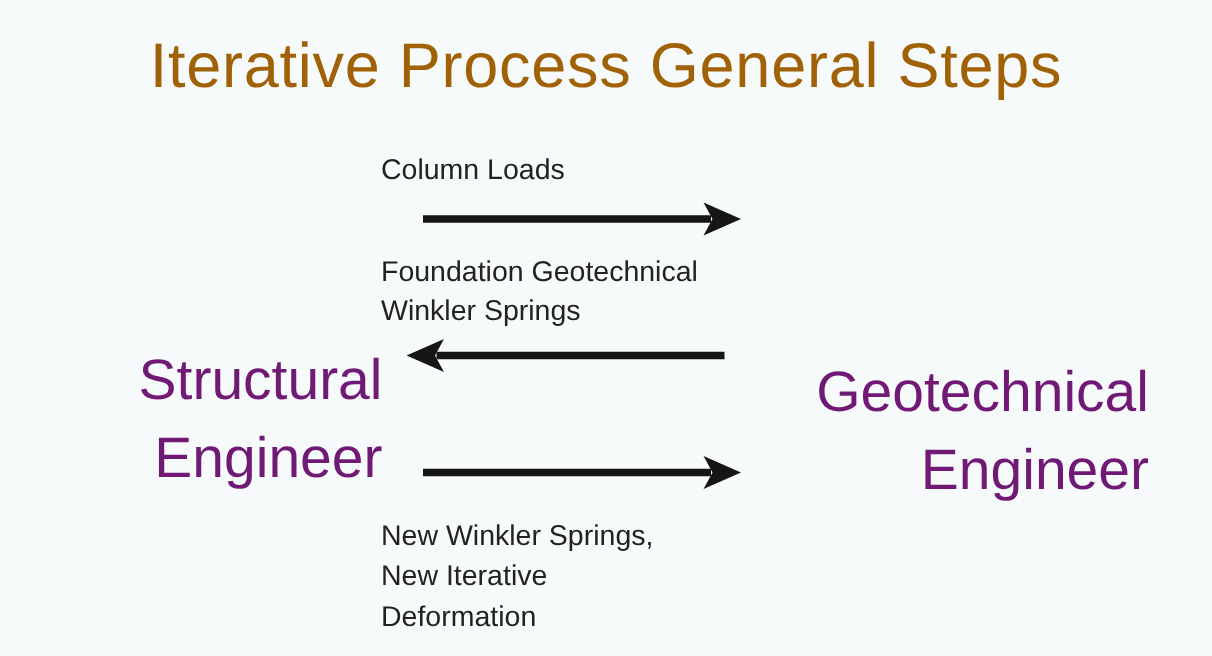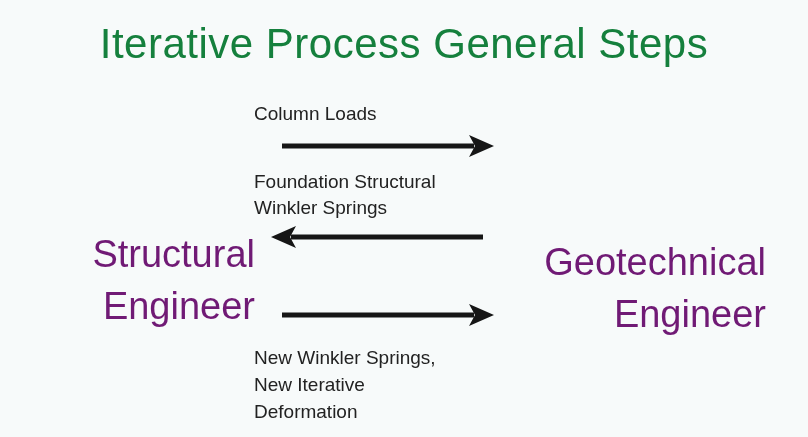--- a/index.html
+++ b/index.html
@@ -18,21 +18,21 @@
   }
   .title {
     position: absolute;
     top: 20px;
     left: 0;
     width: 808px;
     text-align: center;
     font-size: 42px;
     font-weight: 400;
     letter-spacing: 0.5px;
-    color: #15803d;
+    color: #a16207;
     white-space: nowrap;
   }
   .actor {
     position: absolute;
     text-align: right;
     font-size: 38px;
     line-height: 52px;
     font-weight: 400;
     color: #701a75;
   }
@@ -89,21 +89,21 @@
   </div>
 
   <div class="flow-label lbl-1">Column Loads</div>
   <div class="arrow arrow-1">
     <svg width="214" height="28" viewBox="0 0 214 28" xmlns="http://www.w3.org/2000/svg">
       <line x1="2" y1="14" x2="194" y2="14" stroke="#161616" stroke-width="5"></line>
       <polygon points="189,3 214,14 189,25 195,14" fill="#161616"></polygon>
     </svg>
   </div>
 
-  <div class="flow-label lbl-2a">Foundation Structural</div>
+  <div class="flow-label lbl-2a">Foundation Geotechnical</div>
   <div class="flow-label lbl-2b">Winkler Springs</div>
   <div class="arrow arrow-2">
     <svg width="214" height="28" viewBox="0 0 214 28" xmlns="http://www.w3.org/2000/svg">
       <line x1="2" y1="14" x2="194" y2="14" stroke="#161616" stroke-width="5"></line>
       <polygon points="189,3 214,14 189,25 195,14" fill="#161616"></polygon>
     </svg>
   </div>
 
   <div class="arrow arrow-3">
     <svg width="214" height="28" viewBox="0 0 214 28" xmlns="http://www.w3.org/2000/svg">

